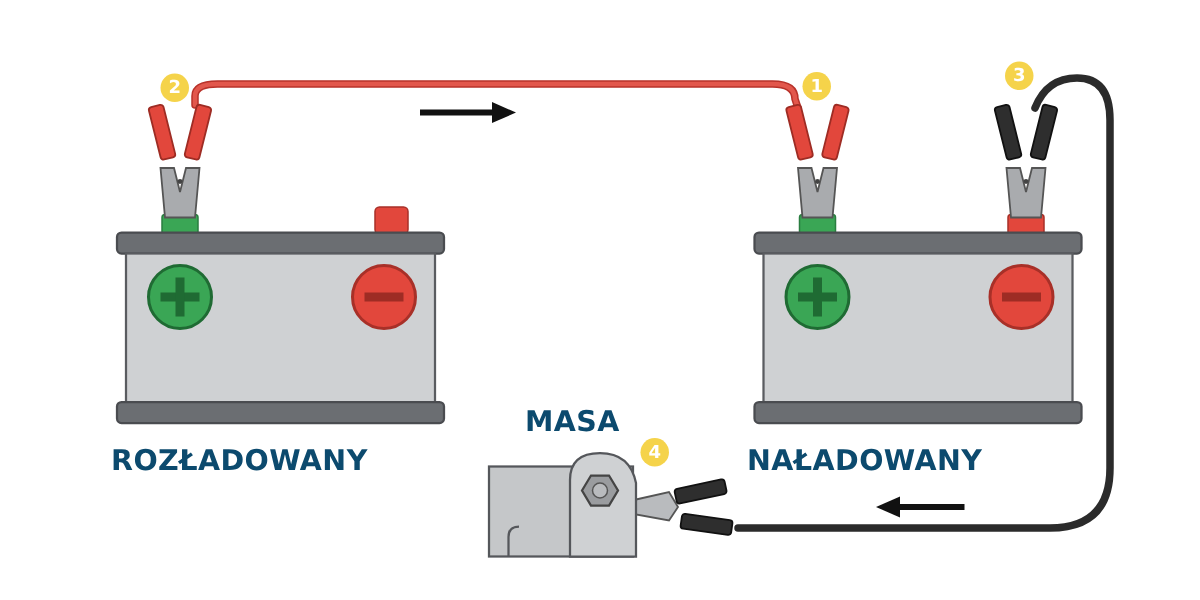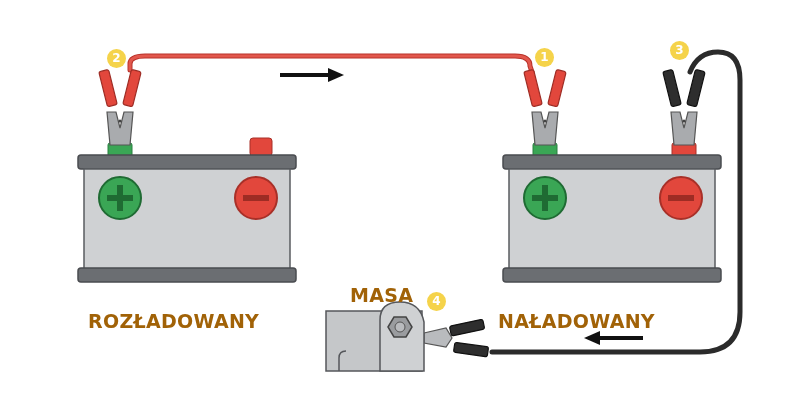--- a/index.html
+++ b/index.html
@@ -1,18 +1,18 @@
 <!DOCTYPE html>
 <html><head>
 <meta charset="utf-8">
 <style>
   html,body{margin:0;padding:0;background:#ffffff;}
   body{width:800px;height:400px;position:relative;overflow:hidden;font-family:"DejaVu Sans","Liberation Sans",sans-serif;}
   svg{position:absolute;left:0;top:0;}
-  .lbl{position:absolute;font-weight:bold;color:#a16207;font-size:19px;letter-spacing:0.3px;font-family:"DejaVu Sans","Liberation Sans",sans-serif;margin-top:14px;}
+  .lbl{position:absolute;font-weight:bold;color:#0c4a6e;font-size:19px;letter-spacing:0.3px;font-family:"DejaVu Sans","Liberation Sans",sans-serif;}
   .badge{position:absolute;width:19px;height:19px;border-radius:50%;background:#f5d34a;color:#fff;font-weight:bold;font-size:12px;text-align:center;line-height:19px;font-family:"DejaVu Sans","Liberation Sans",sans-serif;}
 </style>
 </head>
 <body>
 
 <svg width="800" height="400" viewBox="0 0 800 400">
 
   <path d="M130,70 L130,64 Q130,56 145,56 L515,56 Q530,56 530,66 L532,72" fill="none" stroke="#b8322a" stroke-width="5" stroke-linecap="round"></path>
   <path d="M130,70 L130,64 Q130,56 145,56 L515,56 Q530,56 530,66 L532,72" fill="none" stroke="#e2574c" stroke-width="3" stroke-linecap="round"></path>
 
@@ -89,20 +89,20 @@
 
   <g>
     <rect x="326" y="311" width="96" height="60" fill="#c5c7c9" stroke="#55575b" stroke-width="1.5"></rect>
     <path d="M380,371 L380,320 Q380,302 400,302 Q420,302 424,322 L424,371 Z" fill="#cfd1d3" stroke="#55575b" stroke-width="1.5"></path>
     <polygon points="388,327 394,317 406,317 412,327 406,337 394,337" fill="#9a9c9f" stroke="#444" stroke-width="1.5"></polygon>
     <circle cx="400" cy="327" r="5" fill="#b9bbbe" stroke="#555" stroke-width="1"></circle>
     <path d="M339,371 L339,358 Q339,351 346,351" fill="none" stroke="#55575b" stroke-width="1.5"></path>
   </g>
 </svg>
 
-<div class="lbl" style="left:88px;top:296px;">ROZŁADOWANY</div>
+<div class="lbl" style="left:74px;top:296px;">ROZŁADOWANY</div>
 <div class="lbl" style="left:498px;top:296px;">NAŁADOWANY</div>
 <div class="lbl" style="left:350px;top:270px;">MASA</div>
 
 <div class="badge" style="left:535px;top:48px;">1</div>
 <div class="badge" style="left:107px;top:49px;">2</div>
 <div class="badge" style="left:670px;top:41px;">3</div>
 <div class="badge" style="left:427px;top:292px;">4</div>
 
 </body></html>

